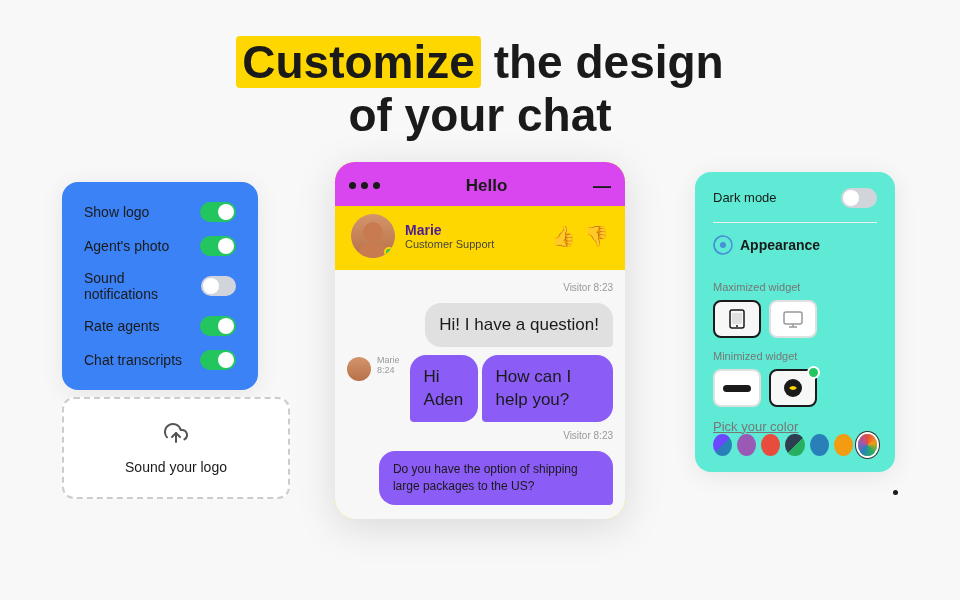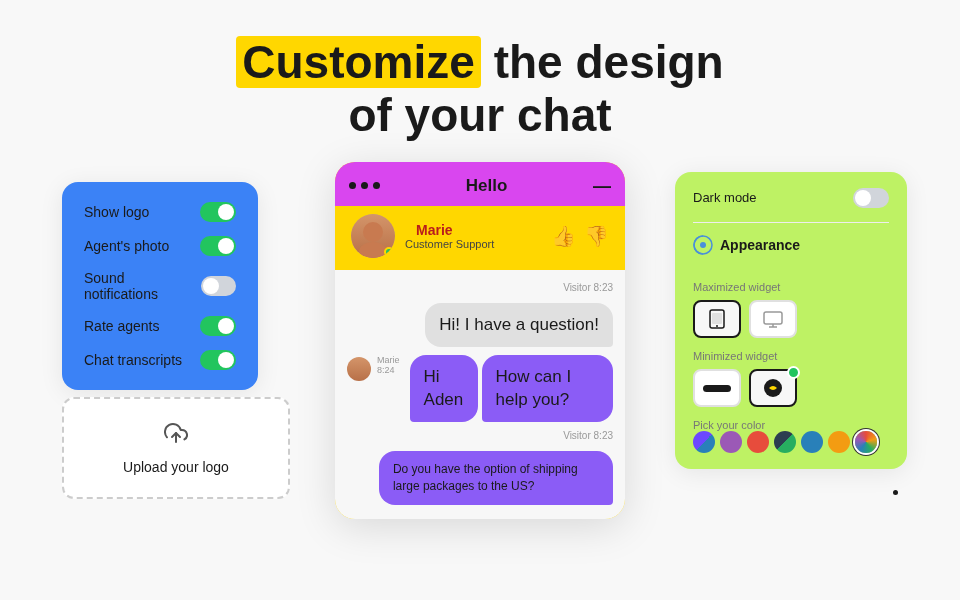--- a/index.html
+++ b/index.html
@@ -206,22 +206,21 @@
       transform: translateX(-50%);
       width: 28px;
       height: 20px;
       background: #c87a50;
       border-radius: 50% 50% 0 0;
     }
     .agent-info { flex: 1; }
     .agent-name {
       font-weight: 700;
       font-size: 14px;
-      color: #b91c1c;
-      margin-left: 11px;
+      color: #4c1d95;
     }
     .agent-role {
       font-size: 11px;
       color: #444;
     }
     .rating-icons {
       display: flex;
       gap: 8px;
     }
     .rating-icon {
@@ -290,27 +289,27 @@
       line-height: 1.4;
       color: #1a1a1a;
       border-bottom-right-radius: 4px;
       align-self: flex-end;
       max-width: 88%;
     }
 
     
     .right-panel {
       position: absolute;
-      right: 53px;
+      right: 65px;
       top: 10px;
-      background: #bef264;
+      background: #5eead4;
       border-radius: 16px;
       padding: 16px 18px;
       box-shadow: 0 4px 24px rgba(0,0,0,0.08);
-      width: 232px;
+      width: 200px;
       z-index: 10;
     }
     .dark-mode-row {
       display: flex;
       align-items: center;
       justify-content: space-between;
       margin-bottom: 14px;
     }
     .dark-mode-label {
       font-size: 13px;
@@ -368,23 +367,24 @@
       position: absolute;
       top: -5px;
       right: -5px;
       width: 13px;
       height: 13px;
       background: #22C55E;
       border-radius: 50%;
       border: 2px solid #fff;
     }
     .color-title {
-      font-size: 11px;
+      font-size: 13px;
       color: #777;
       font-weight: 500;
+      text-decoration: underline;
     }
     .color-options {
       display: flex;
       gap: 5px;
     }
     .color-dot {
       width: 22px;
       height: 22px;
       border-radius: 50%;
       cursor: pointer;
@@ -444,21 +444,21 @@
   </div>
 
   <div class="upload-box">
     <div class="upload-icon">
       <svg width="24" height="24" viewBox="0 0 24 24" fill="none" stroke="#555" stroke-width="2" stroke-linecap="round" stroke-linejoin="round">
         <polyline points="16 16 12 12 8 16"></polyline>
         <line x1="12" y1="12" x2="12" y2="21"></line>
         <path d="M20.39 18.39A5 5 0 0 0 18 9h-1.26A8 8 0 1 0 3 16.3"></path>
       </svg>
     </div>
-    <span class="upload-text">Upload your  logo</span>
+    <span class="upload-text">Sound your  logo</span>
   </div>
 
   <div class="chat-widget" style="position:absolute;left:50%;transform:translateX(-50%);top:0;">
 
     <div class="chat-header">
       <div class="chat-dots">
         <div class="chat-dot"></div>
         <div class="chat-dot"></div>
         <div class="chat-dot"></div>
       </div>

